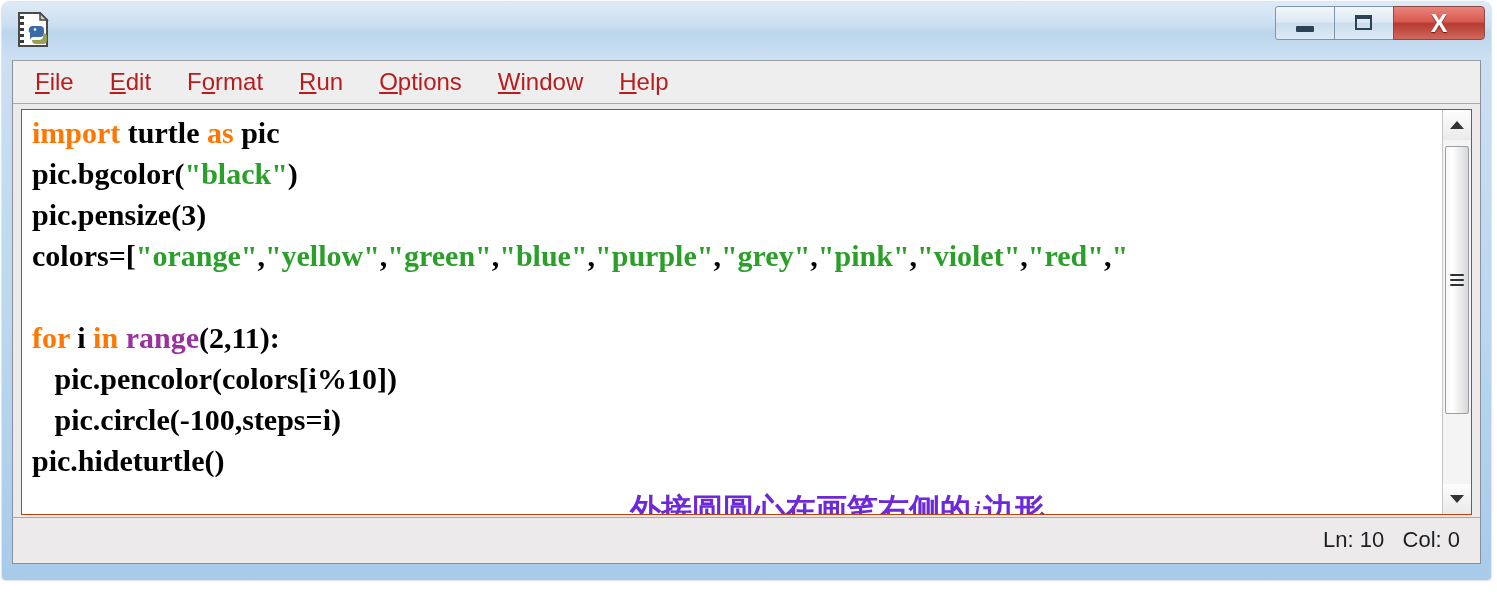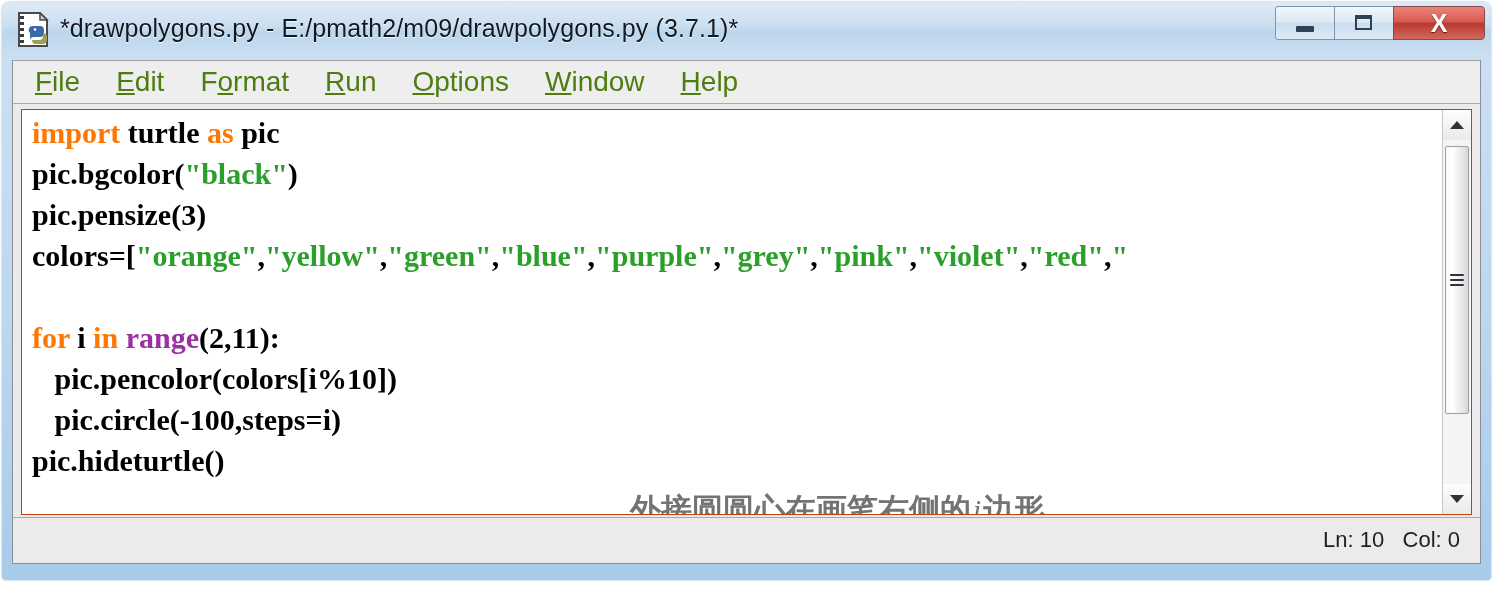--- a/index.html
+++ b/index.html
@@ -116,22 +116,22 @@
     left: 0; top: 0;
     width: 100%; height: 43px;
     background: #efeeee;
     border-bottom: 1px solid #a9aaab;
     box-sizing: border-box;
     display: flex;
     align-items: center;
     padding-left: 22px;
   }
   .menu-item {
-    font-size: 28px;
-    color: #4d7c0f;
+    font-size: 24px;
+    color: #b91c1c;
     margin-right: 36px;
     white-space: nowrap;
     cursor: default;
   }
   .menu-item .acc { text-decoration: underline; }
 
   
   .editor-wrap {
     position: absolute;
     left: 8px; top: 48px;
@@ -157,21 +157,21 @@
   .code .kw   { color: #ff7700; }
   .code .str  { color: #2aa02a; }
   .code .bi   { color: #9b30a0; }
 
   
   .annot {
     position: absolute;
     left: 608px; top: 384px;
     font-size: 31px;
     font-weight: bold;
-    color: #737373;
+    color: #6d28d9;
     font-family: "DejaVu Sans", sans-serif;
     white-space: nowrap;
     line-height: 1;
   }
   .annot .ital {
     font-family: "Liberation Serif", serif;
     font-style: italic;
     font-weight: normal;
     font-size: 29px;
     padding: 0 2px;
@@ -251,21 +251,20 @@
         <rect x="4" y="10" width="4" height="3"></rect>
         <rect x="4" y="16" width="4" height="3"></rect>
         <rect x="4" y="22" width="4" height="3"></rect>
         <rect x="4" y="28" width="4" height="3"></rect>
       </g>
       <path d="M17 14 h7 a4 4 0 0 1 4 4 v3 a4 4 0 0 1 -4 4 h-6 a4 4 0 0 0 -4 4 v-8 a4 4 0 0 1 3-7z" fill="#3a6aa8"></path>
       <path d="M27 21 a4 4 0 0 1 4 4 v3 a4 4 0 0 1 -4 4 h-7 a4 4 0 0 1 -4 -4 h7 a4 4 0 0 0 4 -4z" fill="#9aa055"></path>
       <circle cx="19" cy="17.5" r="1.3" fill="#ffffff"></circle>
     </svg>
 
-    <div class="title-text">*drawpolygons.py - E:/pmath2/m09/drawpolygons.py (3.7.1)*</div>
 
     <div class="winbtns">
       <div class="winbtn min">
         <span class="glyph-min"></span>
       </div>
       <div class="winbtn max">
         <span class="glyph-max"></span>
       </div>
       <div class="winbtn close">
         <span class="glyph-close">X</span>

